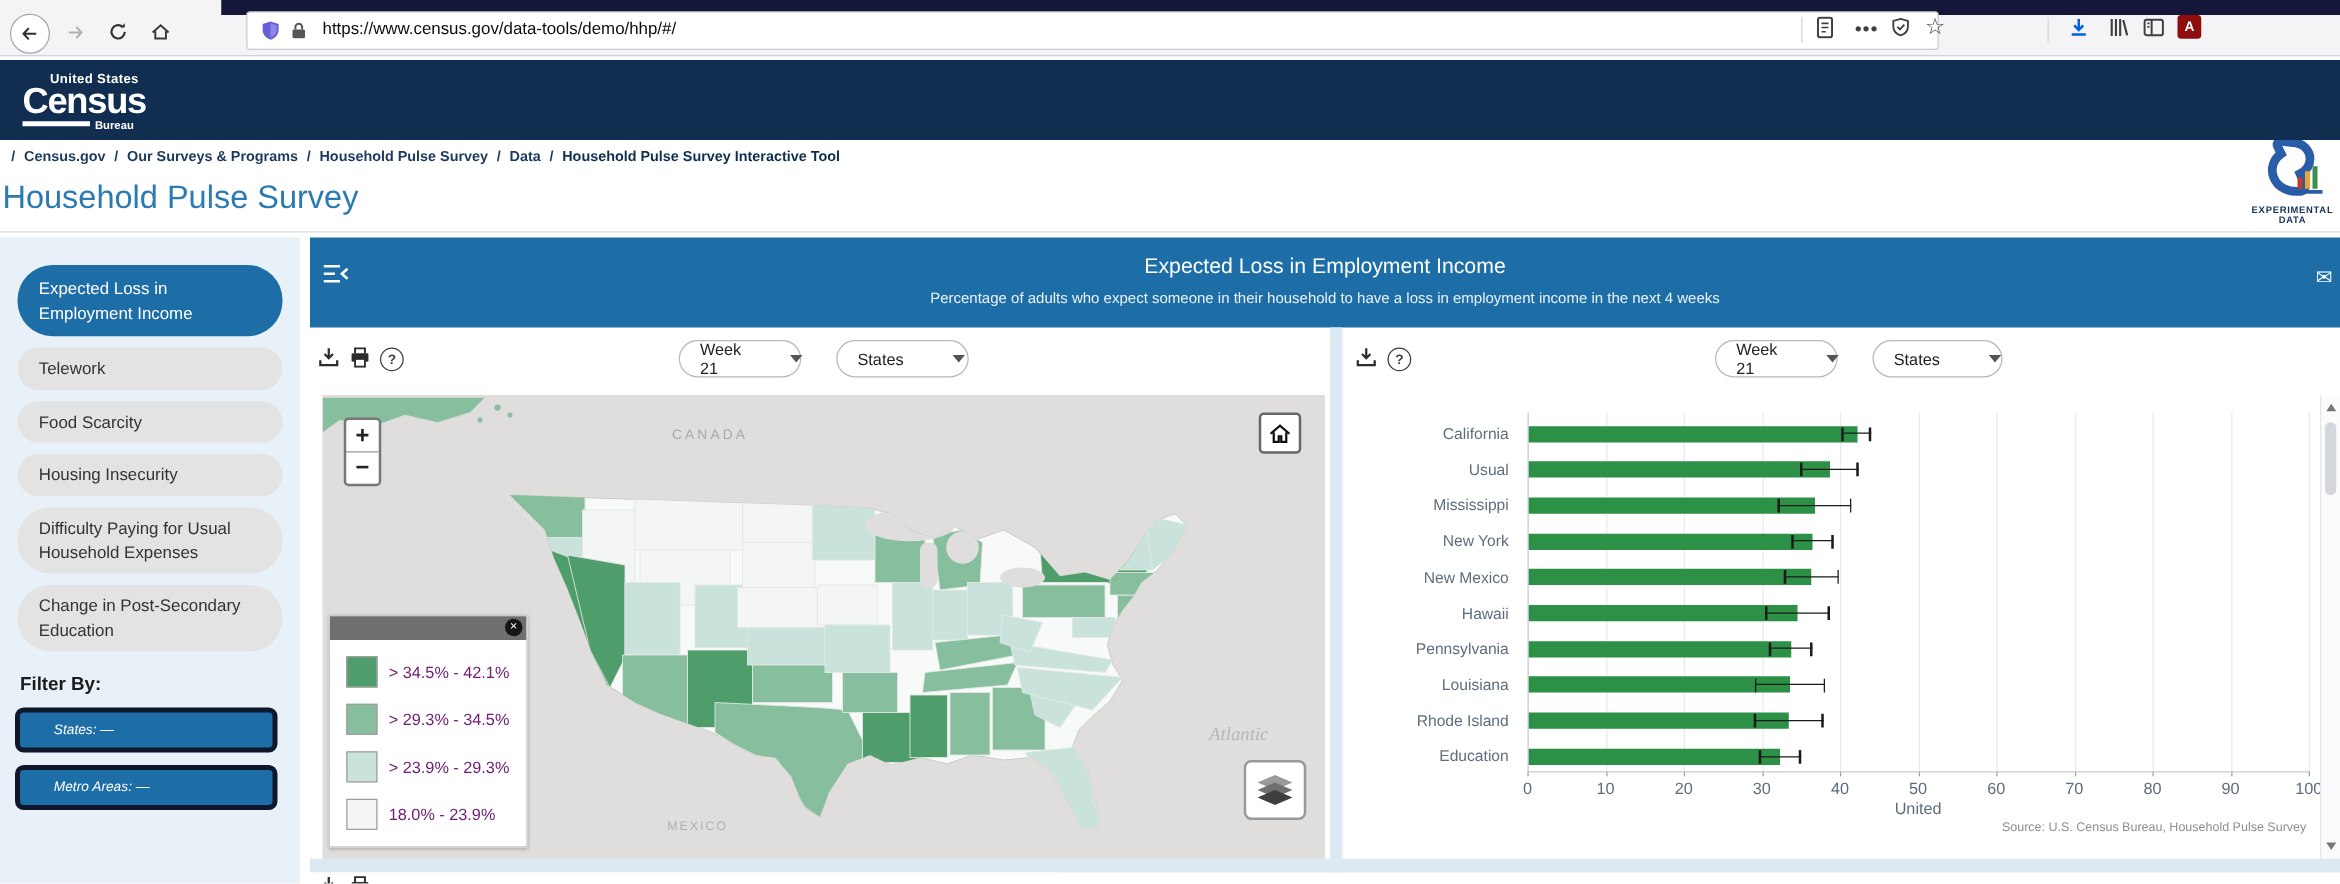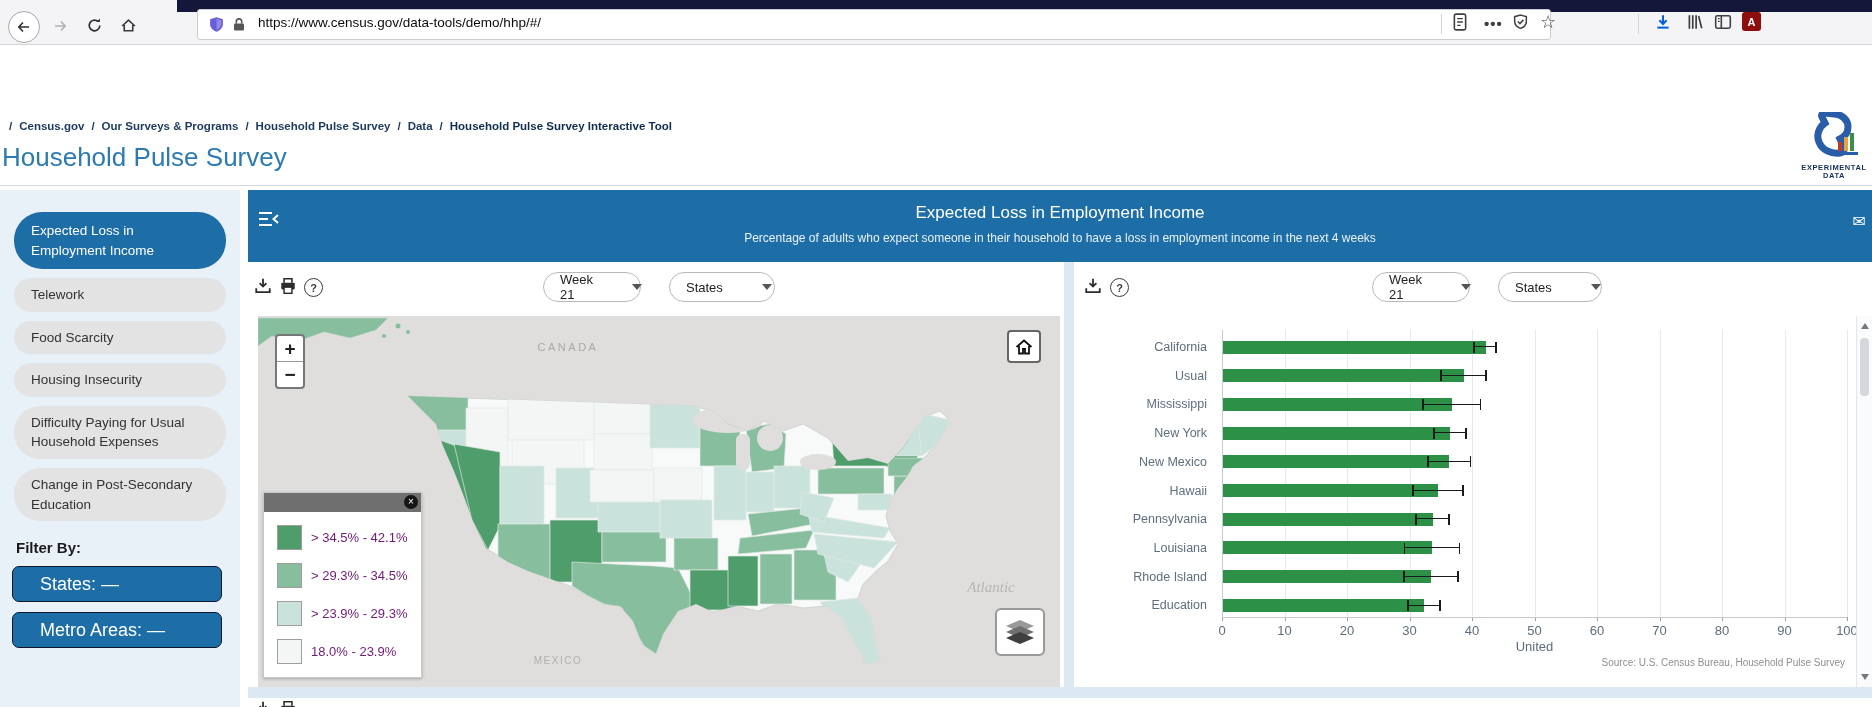--- a/index.html
+++ b/index.html
@@ -35,23 +35,23 @@
   #exp-badge{left:1796px;top:112px;width:76px;height:74px;text-align:center;}
   #exp-badge .txt{font-size:7.5px;font-weight:bold;color:#14305a;letter-spacing:.6px;line-height:8px;}
 
   
   #sidebar{left:0;top:190px;width:240px;height:517px;background:#E9F1F8;}
   #side-list{padding:22px 14px 0 14px;}
   .pill{border-radius:26px;background:#e3e3e3;color:#333;font-size:13.5px;line-height:1.45;
     padding:7px 17px;margin-bottom:9px;cursor:pointer;}
   .pill.active{background:var(--accent);color:#fff;border-radius:28px;padding:9px 17px;}
   #filter-heading{margin:18px 0 10px 2px;font-size:15px;font-weight:bold;color:#1b1b1b;}
-  .filter-btn{width:210px;height:36px;background:#1D6DA6;border:1px solid #0f172a;border-radius:7px;
-    color:#fff;font-size:18px;display:flex;align-items:center;padding-left:27px;box-sizing:border-box;
-    margin:0 0 10px -2px;cursor:pointer;}
+  .filter-btn{width:210px;height:36px;background:#1D6DA6;border:4px solid #0f172a;border-radius:7px;
+    color:#fff;font-size:11px;display:flex;align-items:center;padding-left:27px;box-sizing:border-box;
+    margin:0 0 10px -2px;cursor:pointer;font-style:italic;}
   #panel-header{left:248px;top:190px;width:1624px;height:72px;background:var(--accent);color:#fff;}
   #panel-title{width:100%;top:13px;text-align:center;font-size:17px;}
   #panel-subtitle{width:100%;top:41px;text-align:center;font-size:12px;color:#eaf2f8;}
   .hdr-icon{color:#fff;}
 
   
   .tbar-icon{color:#2c2c2c;display:flex;align-items:center;justify-content:center;}
   .dropdown{height:30px;border:1px solid #b9b9bd;border-radius:16px;background:#fff;display:flex;
     align-items:center;box-sizing:border-box;padding-left:16px;font-size:13px;color:#222;cursor:pointer;gap:39px;}
   .dropdown .caret{margin-left:auto;margin-right:13px;width:0;height:0;border-left:5px solid transparent;
@@ -180,20 +180,28 @@
       <svg width="18" height="18" viewBox="0 0 16 16">
           <rect x="1.5" y="2.5" width="13" height="11" rx="1.5" stroke="#3f3f42" stroke-width="1.4" fill="none"></rect>
           <path d="M6.5 2.5v11" stroke="#3f3f42" stroke-width="1.4"></path>
           <path d="M3.5 5h1.5M3.5 7.5h1.5" stroke="#3f3f42" stroke-width="1.2"></path>
         </svg>
     </div>
     <div class="abs" style="left:1742px;top:12px;width:19px;height:19px;background:#8E0D0D;border-radius:3px;
       display:flex;align-items:center;justify-content:center;color:#fff;font-size:11px;font-weight:bold;">A</div>
   </div>
 
+  <div id="census-band" class="abs">
+    <div id="logo" class="abs">
+      <div class="tag">United States</div>
+      <div class="word">Census</div>
+      <div class="bar"></div>
+      <div class="sub">Bureau</div>
+    </div>
+  </div>
 
   <div id="breadcrumb" class="abs"><span class="sep">/</span><span>Census.gov</span><span class="sep">/</span><span>Our Surveys &amp; Programs</span><span class="sep">/</span><span>Household Pulse Survey</span><span class="sep">/</span><span>Data</span><span class="sep">/</span><span class="current">Household Pulse Survey Interactive Tool</span></div>
   <div id="page-title" class="abs">Household Pulse Survey</div>
   <div id="title-rule" class="abs"></div>
 
   <div id="exp-badge" class="abs">
     <svg width="60" height="52" viewBox="0 0 60 52" style="margin:0 auto;">
       <path d="M30 2c8 0 14 6 14 13 0 6-4 10-8 12l4 9c1 2-1 5-4 5-9 1-18-3-21-11-3-7 0-15 6-19l-3-6c-1-2 0-4 3-4z" fill="none" stroke="#2A5DA8" stroke-width="7" stroke-linecap="round"></path>
       <rect x="34" y="30" width="4" height="9" fill="#C0392B"></rect>
       <rect x="40" y="25" width="4" height="14" fill="#E8A33D"></rect>

